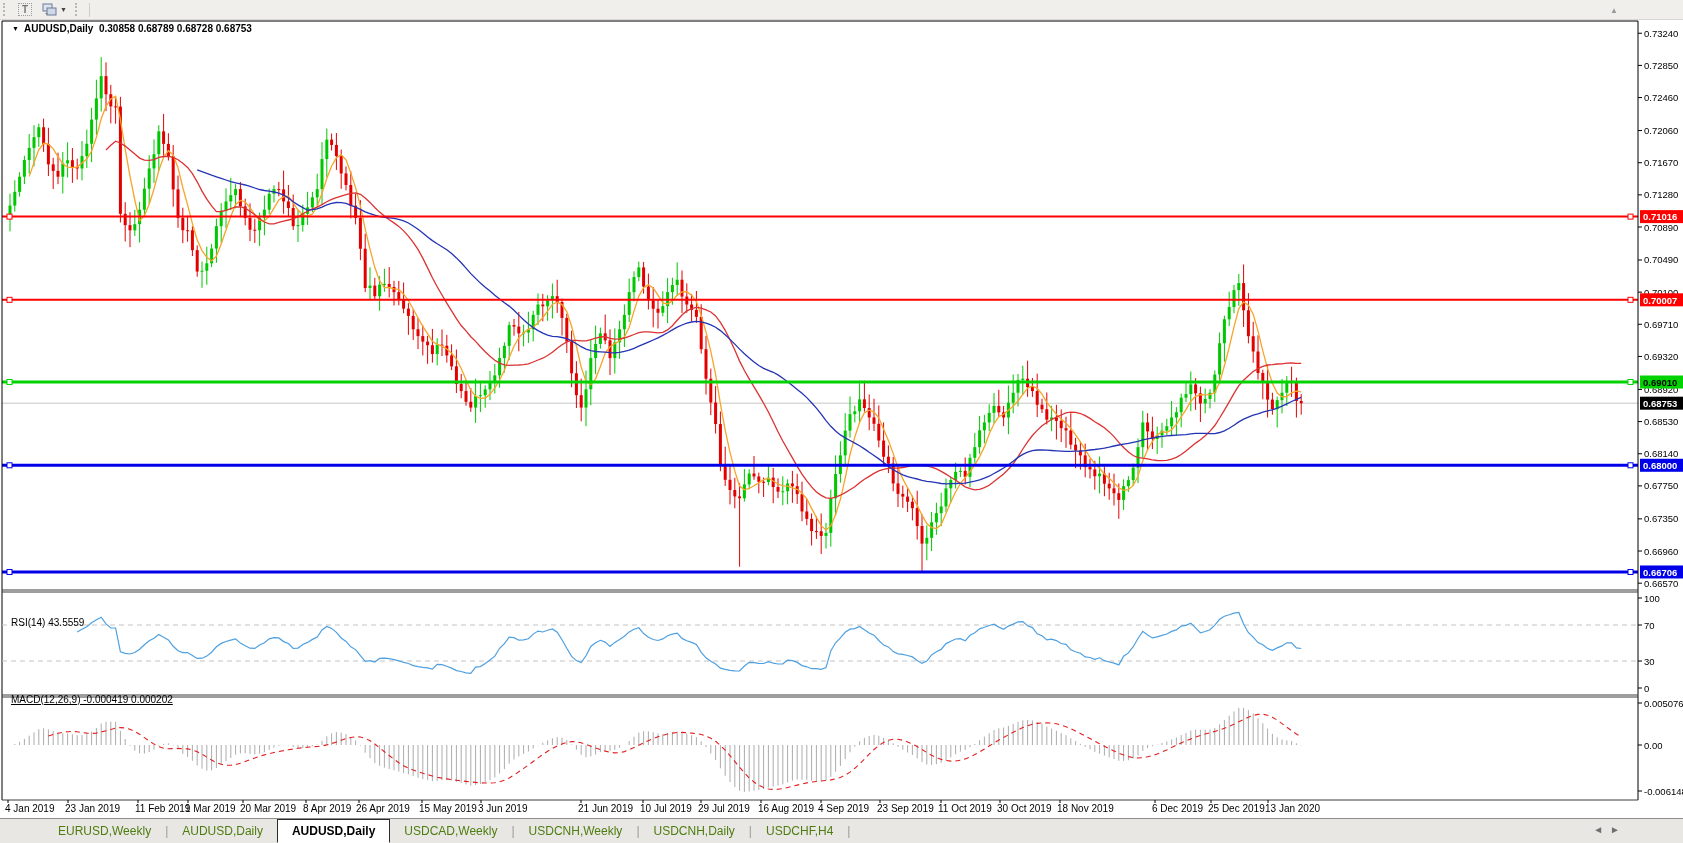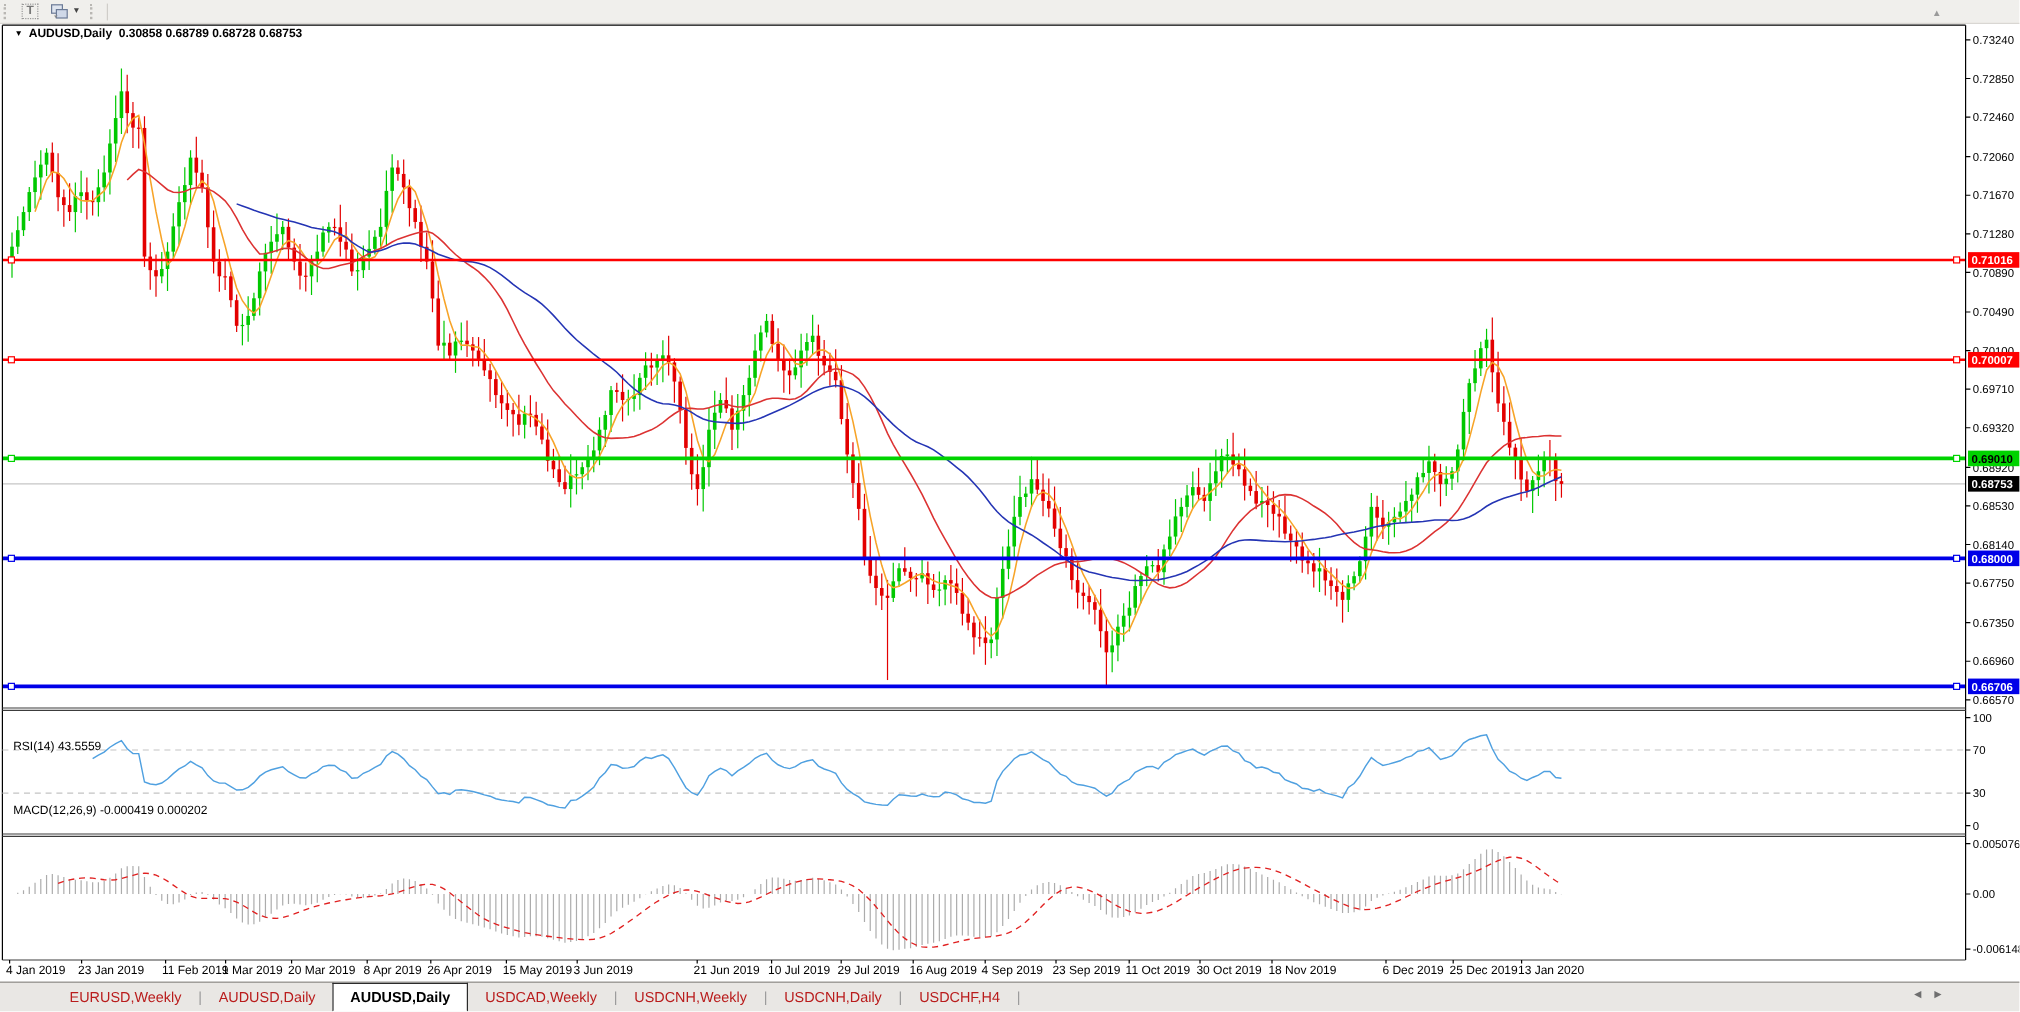--- a/index.html
+++ b/index.html
@@ -16,26 +16,26 @@
   .tfbtn{font-size:10px;font-weight:700;color:#3c3c3c;padding:2px 7px;margin:0 1px;border:1px solid transparent;cursor:default;}
   .tfbtn.active{background:#fbfbfa;border:1px solid #a8a6a2;box-shadow:inset 0 0 2px #d8d6d2;}
   .shift-marker{position:absolute;top:6px;left:1610px;font-size:8px;color:#9a9a9a;}
   
   .workspace{position:absolute;left:0;top:20px;width:1683px;height:798px;background:#fff;}
   .workspace svg{position:absolute;left:0;top:0;font-family:"Liberation Sans",sans-serif;}
   .overlay{position:absolute;font-size:10px;color:#000;white-space:nowrap;}
   .hdr{left:12px;top:3px;font-weight:700;}
   .hdr .tri{font-size:7px;position:relative;top:-1px;margin-right:5px;}
   .rsi-lbl{left:11px;top:574px;margin-top:23px;}
-  .macd-lbl{left:11px;top:650px;}
+  .macd-lbl{left:11px;top:674px;text-decoration:underline;}
   
   .tabbar{position:absolute;left:0;top:818px;width:1683px;height:25px;background:#e9e7e4;
     border-top:1px solid #8f8d89;box-sizing:border-box;display:flex;align-items:stretch;}
   .tabs{display:flex;align-items:center;margin-left:44px;}
-  .tab{font-size:12px;color:#b91c1c;padding:0 14px;cursor:default;display:flex;align-items:center;height:24px;}
+  .tab{font-size:12px;color:#4d7c0f;padding:0 14px;cursor:default;display:flex;align-items:center;height:24px;}
   .tab.active{background:#fff;border:1px solid #2b2b2b;border-bottom:1px solid #fff;
     color:#000;font-weight:700;height:24px;box-sizing:border-box;margin-top:0;}
   .tabsep{color:#9a9a9a;font-size:12px;}
   .tabarrows{position:absolute;right:56px;top:5px;font-size:10px;color:#6f6f6f;letter-spacing:7px;}
 </style>
 </head>
 <body>
 
 <div class="toolbar">
   <div class="grip"></div>

